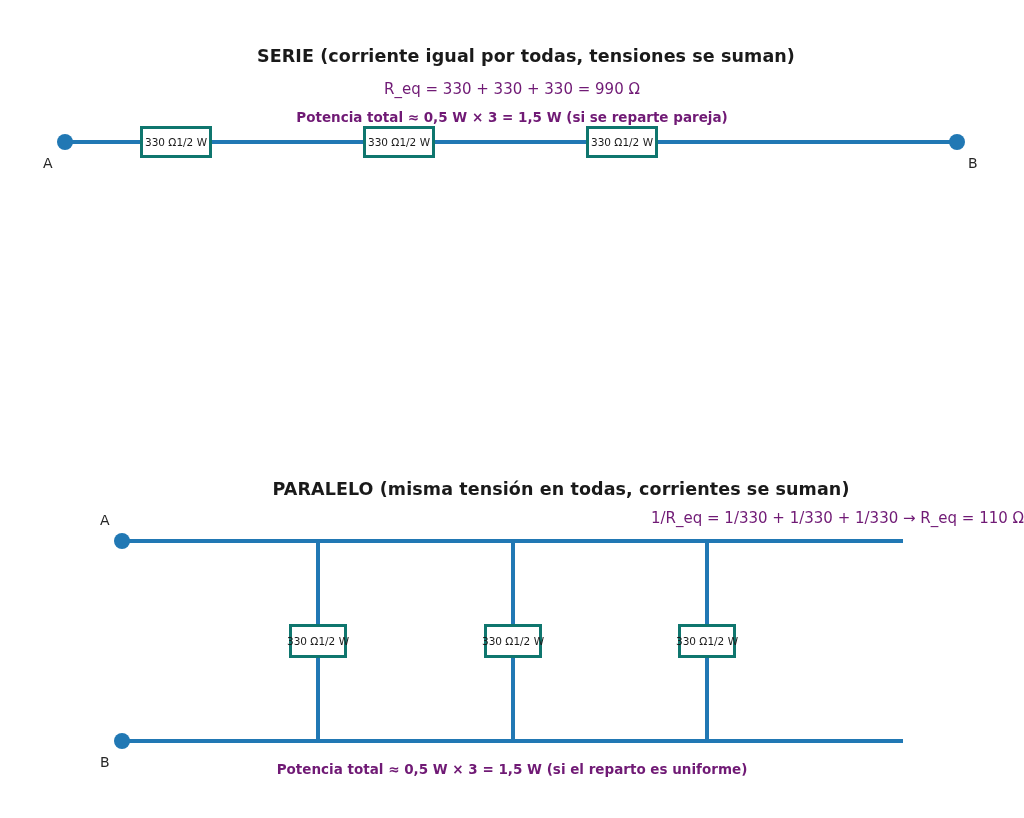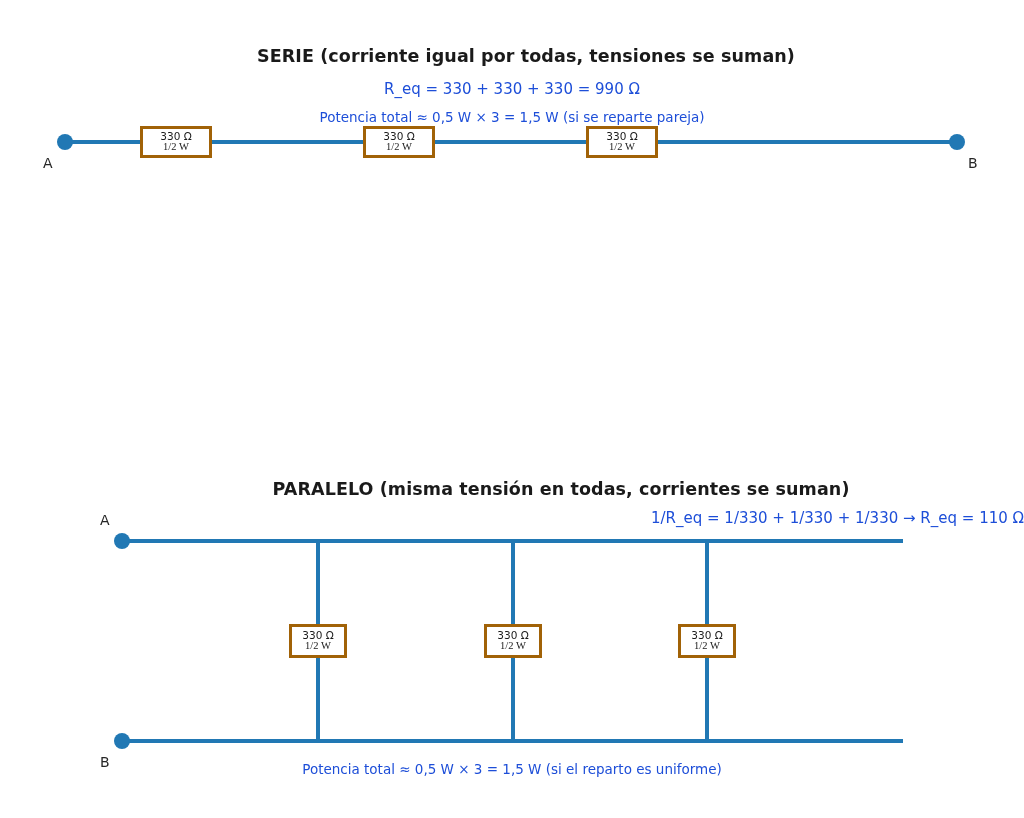--- a/index.html
+++ b/index.html
@@ -32,25 +32,26 @@
     letter-spacing: 0.1px;
     white-space: nowrap;
   }
   .subline {
     position: absolute;
     width: 100%;
     left: 0;
     text-align: center;
     font-size: 15px;
     font-weight: normal;
-    color: #1d4ed8;
+    color: #701a75;
     white-space: nowrap;
   }
   .subline.small {
     font-size: 13.5px;
+    font-weight: bold;
   }
 
   
   .wire-h {
     position: absolute;
     height: 4px;
     background: #2178b4;
     border-radius: 0;
   }
   .wire-v {
@@ -72,37 +73,36 @@
     font-size: 14px;
     color: #262626;
     white-space: nowrap;
   }
 
   
   .resistor {
     position: absolute;
     box-sizing: border-box;
     background: #ffffff;
-    border: 3px solid #a16207;
+    border: 3px solid #0f766e;
     display: flex;
-    flex-direction: column;
     align-items: center;
     justify-content: center;
     line-height: 1.02;
     z-index: 5;
   }
   .resistor span {
     display: block;
     font-size: 10.5px;
     color: #1a1a1a;
     white-space: nowrap;
     text-align: center;
   }
   .resistor .r-ohm { margin-bottom: 0px; }
-  .resistor .r-pow { margin-top: 0px; font-family: Liberation Serif, serif; }
+  .resistor .r-pow { margin-top: 0px; }
 
   .series-res {
     width: 72px;
     height: 32px;
   }
   .parallel-res {
     width: 58px;
     height: 34px;
   }
 </style>

